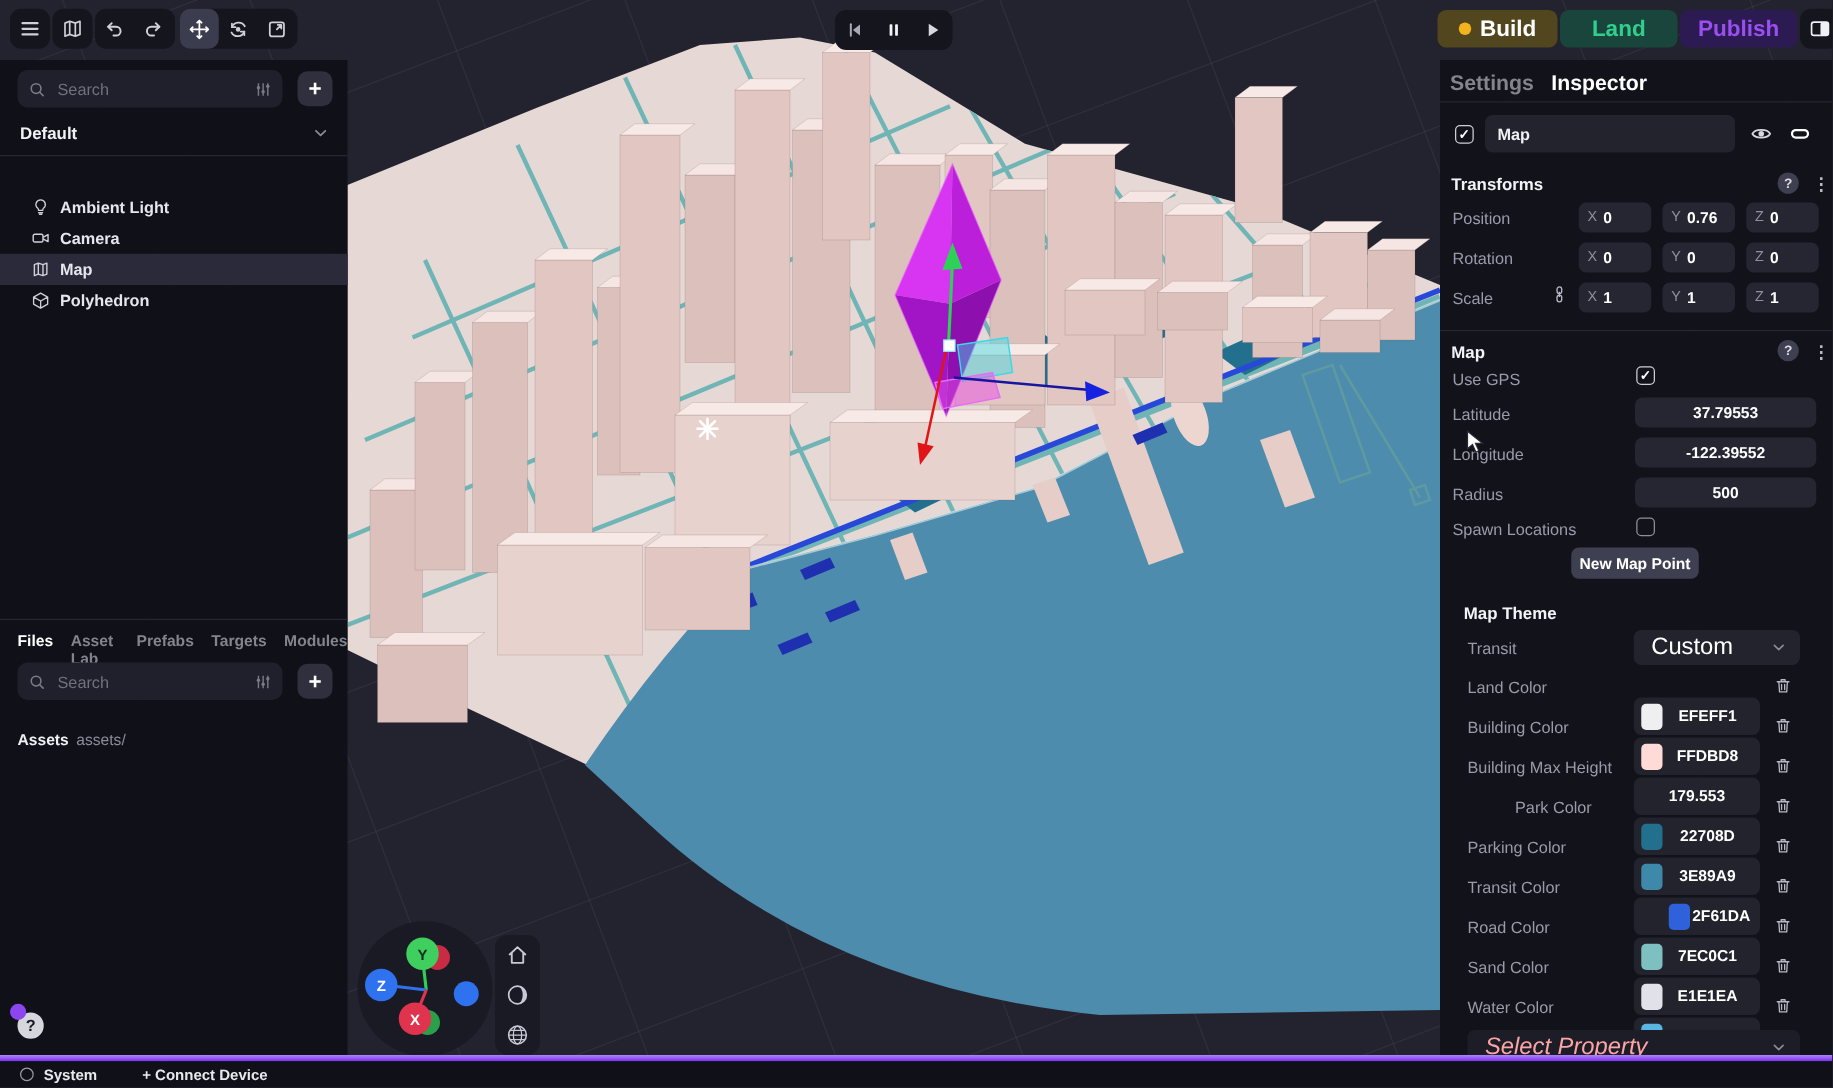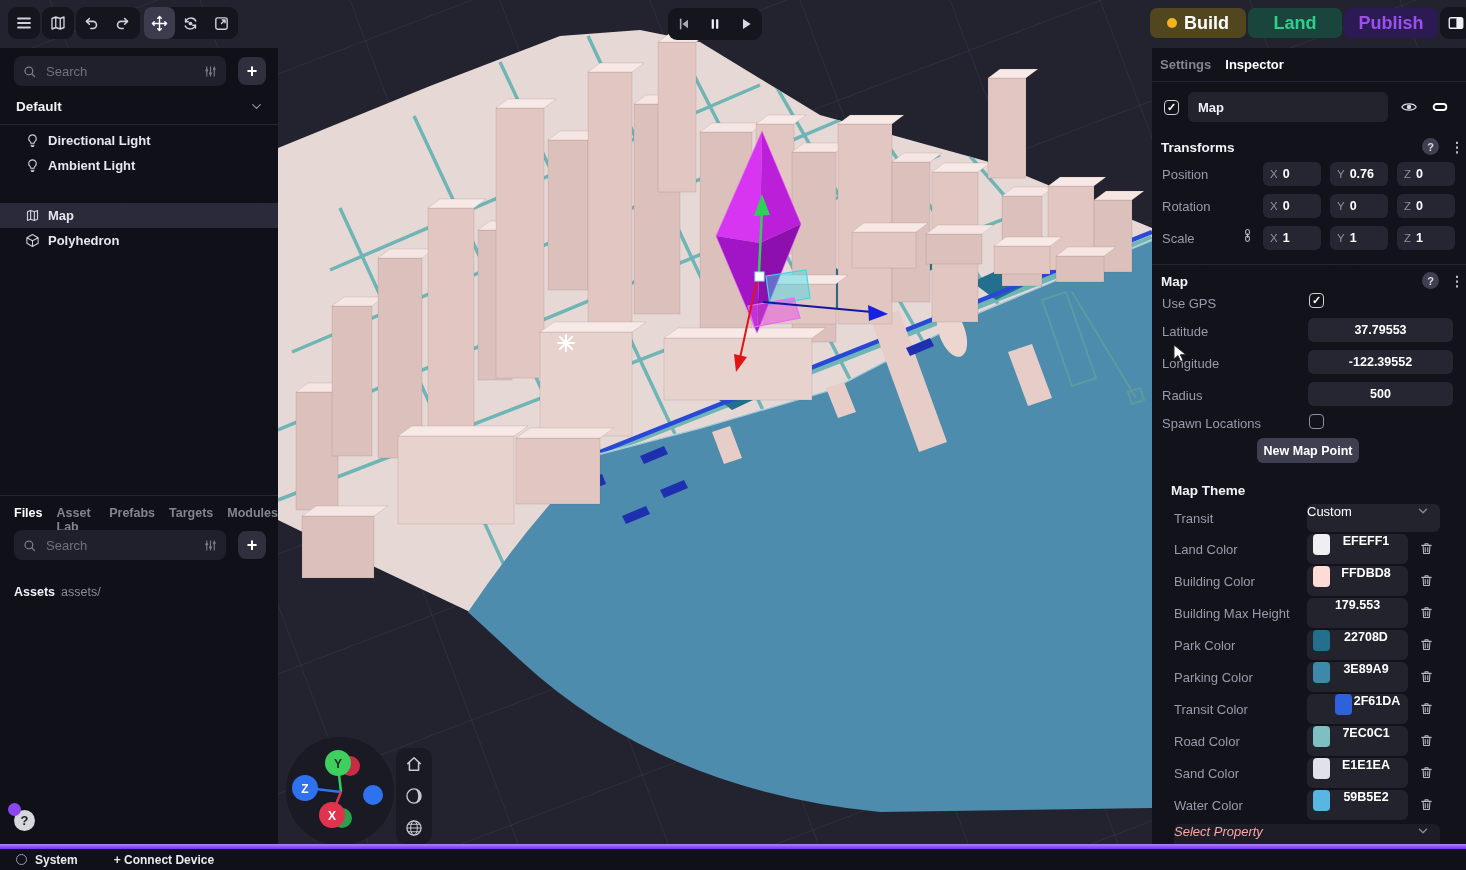--- a/index.html
+++ b/index.html
@@ -30,24 +30,24 @@
   
   .sec-title{position:absolute;color:#f2f2f7;font-size:13.5px;font-weight:700;}
   .qbadge{position:absolute;width:17px;height:17px;border-radius:50%;background:#3f3f52;color:#dcdce4;font-size:11px;font-weight:700;display:flex;align-items:center;justify-content:center;}
   .kebab{position:absolute;color:#b9b9c6;font-size:14px;font-weight:700;line-height:1;}
   .cell{position:absolute;width:58px;height:24px;background:#262633;border-radius:6px;display:flex;align-items:center;padding-left:7px;gap:5px;}
   .cell .ax{color:#8f8fa0;font-size:11.5px;}
   .cell .val{color:#fff;font-size:12.5px;font-weight:700;}
   .wpill{position:absolute;width:145px;height:24px;background:#262633;border-radius:6px;color:#fff;font-size:12.5px;font-weight:700;display:flex;align-items:center;justify-content:center;}
   .checkbox{position:absolute;width:15px;height:15px;border:1.5px solid #cfcfd8;border-radius:4px;color:#fff;font-size:11px;font-weight:700;display:flex;align-items:center;justify-content:center;background:transparent;}
   .btn-dark{position:absolute;background:#3f3f52;border-radius:6px;color:#fff;font-size:12.5px;font-weight:700;display:flex;align-items:center;justify-content:center;}
-  .dropdown{position:absolute;background:#23232e;border-radius:6px;color:#fff;font-size:13px;display:flex;align-items:flex-start;padding:0 10px 0 0;}
+  .dropdown{position:absolute;background:#23232e;border-radius:6px;color:#fff;font-size:19px;display:flex;align-items:center;padding:0 10px 0 14px;}
   .dropdown .dd-lbl{flex:1;}
   .prop-lbl{position:absolute;left:22px;color:#9a9aaa;font-size:13px;}
-  .prop-pill{position:absolute;left:155px;width:101px;height:30px;background:#23232e;border-radius:6px;display:flex;padding:0 6px;}
+  .prop-pill{position:absolute;left:155px;width:101px;height:30px;background:#23232e;border-radius:6px;display:flex;align-items:center;padding:0 6px;margin-top:24px;}
   .prop-pill .swatch{width:17px;height:21px;border-radius:4px;flex:none;}
   .prop-pill .pv{flex:1;text-align:center;color:#fff;font-size:12.5px;font-weight:700;}
   .trash{position:absolute;left:267px;color:#b9b9c6;}
   
   .statusbar{position:absolute;left:0;top:849px;width:100%;height:21px;background:#101018;display:flex;align-items:center;color:#e8e8ee;font-size:12px;gap:8px;}
   .accentline{position:absolute;left:0;top:844px;width:100%;height:5px;background:linear-gradient(#b084f8,#7b2ff0);}
   .navtool{width:30px;height:30px;display:flex;align-items:center;justify-content:center;color:#c9c9d6;}
   .helpfab{position:absolute;width:21px;height:21px;border-radius:50%;background:#d6d6dd;color:#1a1a24;font-weight:700;font-size:13px;display:flex;align-items:center;justify-content:center;}
   .helpdot{position:absolute;width:13px;height:13px;border-radius:50%;background:#8b46f0;}
 </style>
@@ -475,36 +475,36 @@
     <div class="abs" style="left:0;top:44px;width:100%;height:28px;display:flex;align-items:center;">
       <span style="margin-left:16px;color:#f0f0f5;font-size:13.5px;font-weight:700;">Default</span>
       <span style="position:absolute;right:14px;color:#8a8a99;display:flex;">
           <svg class="ic" width="15" height="15" viewBox="0 0 24 24">
             <use href="#i-chev"></use>
           </svg>
         </span>
     </div>
     <div class="divider" style="top:76px;"></div>
 
-    <div class="hier-row" style="top:80px;">
-      <span class="hic">
-          <svg class="ic" width="15" height="15" viewBox="0 0 24 24">
-            <use href="#i-bulb"></use>
-          </svg>
-        </span>
-      <span>Directional Light</span>
-    </div>
     <div class="hier-row" style="top:105px;">
       <span class="hic">
           <svg class="ic" width="15" height="15" viewBox="0 0 24 24">
             <use href="#i-bulb"></use>
           </svg>
         </span>
       <span>Ambient Light</span>
     </div>
+    <div class="hier-row" style="top:130px;">
+      <span class="hic">
+          <svg class="ic" width="15" height="15" viewBox="0 0 24 24">
+            <use href="#i-cam"></use>
+          </svg>
+        </span>
+      <span>Camera</span>
+    </div>
     <div class="hier-row sel" style="top:155px;">
       <span class="hic">
           <svg class="ic" width="15" height="15" viewBox="0 0 24 24">
             <use href="#i-map"></use>
           </svg>
         </span>
       <span>Map</span>
     </div>
     <div class="hier-row" style="top:180px;">
       <span class="hic">
@@ -540,21 +540,21 @@
       <span style="color:#8a8a99;font-size:12.5px;">assets/</span>
     </div>
 
     <div class="helpfab" style="left:14px;top:762px;">
         <span>?</span>
       </div>
     <div class="helpdot" style="left:8px;top:755px;"></div>
   </div>
 
   <div class="rpanel">
-    <div class="tabs" style="left:8px;top:9px;font-size:13px;">
+    <div class="tabs" style="left:8px;top:9px;font-size:17px;">
       <span>Settings</span>
       <span class="on">Inspector</span>
     </div>
     <div class="divider" style="top:33px;"></div>
 
     <div class="checkbox" style="left:12px;top:52px;">
         <span>✓</span>
       </div>
     <input style="position: absolute; left: 36px; top: 44px; width: 200px; height: 30px; background: rgb(35, 35, 46); border: 0px; border-radius: 6px; color: rgb(240, 240, 245); font-size: 13px; font-weight: 600; padding: 0px 10px; outline: 0px;" value="Map">
     <span class="abs" style="left:248px;top:50px;color:#d8d8e2;">
@@ -693,21 +693,21 @@
     <span class="prop-lbl" style="top:558px;">Building Max Height</span>
     <div class="prop-pill" style="top:550px;">
         <span class="pv">179.553</span>
       </div>
     <span class="trash" style="top:557px;">
         <svg class="ic" width="15" height="15" viewBox="0 0 24 24">
           <use href="#i-trash"></use>
         </svg>
       </span>
 
-    <span class="prop-lbl" style="top:590px;">Park Color</span>
+    <span class="prop-lbl" style="top:590px;margin-left:38px;">Park Color</span>
     <div class="prop-pill" style="top:582px;">
         <span class="swatch" style="background: rgb(34, 112, 141);"></span>
         <span class="pv">22708D</span>
       </div>
     <span class="trash" style="top:589px;">
         <svg class="ic" width="15" height="15" viewBox="0 0 24 24">
           <use href="#i-trash"></use>
         </svg>
       </span>
 

